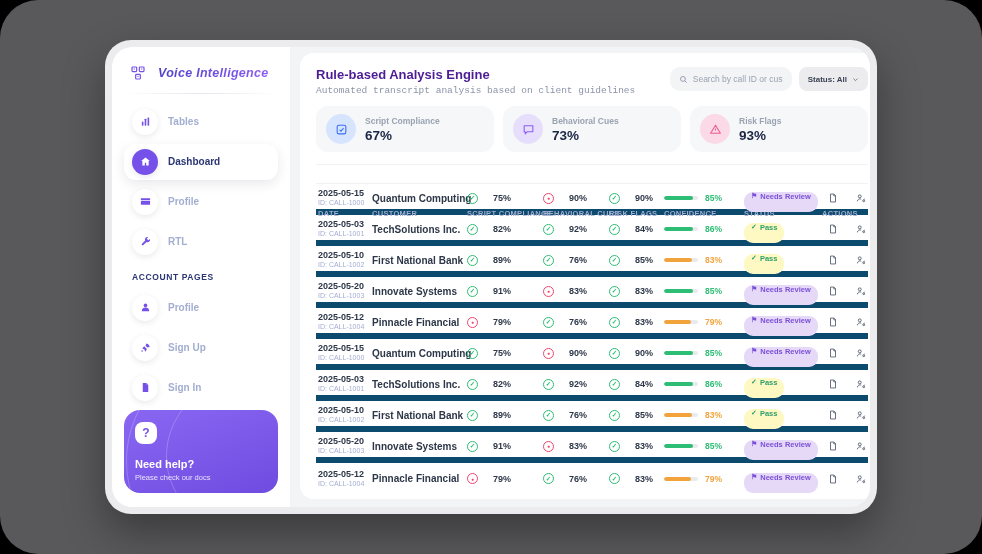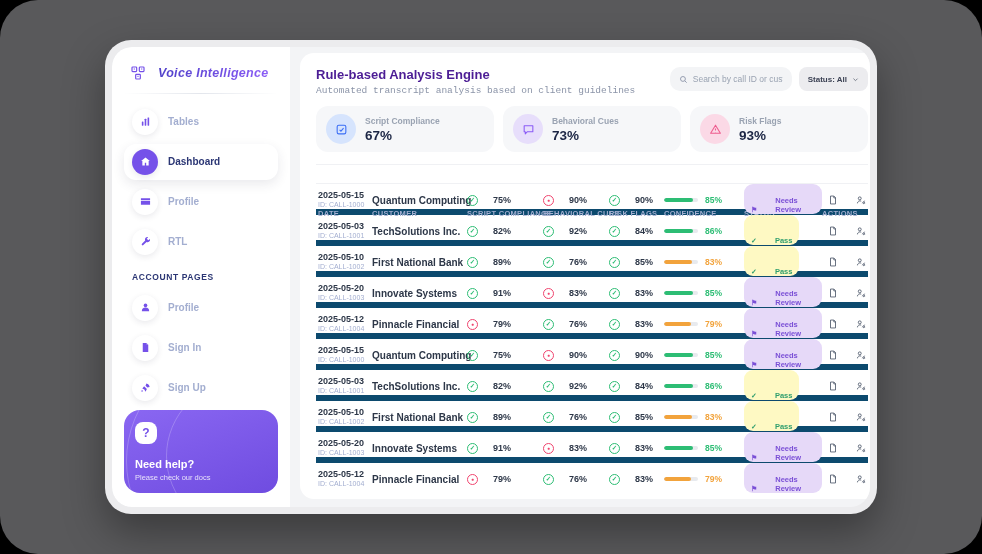--- a/index.html
+++ b/index.html
@@ -90,21 +90,21 @@
     justify-content:center; font-size:6.5px; font-weight:700; flex-shrink:0; }
   .mi.pass { border:1.2px solid #2dbd74; color:#2dbd74; }
   .mi.fail { border:1.2px solid #f0446e; color:#f0446e; font-size:5px; }
   .mv { font-size:9px; font-weight:700; color:#2d3748; }
   .conf { display:flex; align-items:center; gap:7px; }
   .bar-track { width:34px; height:4px; border-radius:2px; background:#e8eaee; overflow:hidden; }
   .bar-fill { height:100%; border-radius:2px; }
   .conf.green .bar-fill { background:#2dbd74; } .conf.green .cv { color:#2dbd74; }
   .conf.orange .bar-fill { background:#f2a33c; } .conf.orange .cv { color:#f2a33c; }
   .cv { font-size:8.5px; font-weight:700; }
-  .badge { display:inline-flex; align-items:flex-end; gap:18px; height:30px; border-radius:9px;
+  .badge { display:inline-flex; align-items:flex-start; gap:3px; height:20px; border-radius:9px;
     padding:0 7px; font-size:7.5px; font-weight:700; cursor:pointer; }
   .badge.review { background:#e6d9f8; color:#7a4fd6; }
   .badge.pass { background:#fef9c3; color:#2f9e6e; }
   .badge .bi { font-size:7px; }
   .actions { display:flex; gap:18px; align-items:center; justify-content:flex-start; padding-left:6px; }
   .act-ic { color:#4a5568; cursor:pointer; display:flex; }
 </style>
 </head>
 <body>
 
@@ -168,33 +168,33 @@
             <svg width="11" height="11" viewBox="0 0 24 24" fill="currentColor">
                 <circle cx="12" cy="7.5" r="4"></circle>
                 <path d="M4 20a8 8 0 0 1 16 0z"></path>
               </svg>
           </span>
           <span class="nav-label">Profile</span>
         </div>
         <div class="nav-item">
           <span class="nav-ic">
             <svg width="11" height="11" viewBox="0 0 24 24" fill="currentColor">
+                <path d="M14 3c4 1 7 4 7 8l-5 1-4-4zM9 9l6 6-3 6-2.5-4.5L5 14zM4 17l3 3-4 1z"></path>
+              </svg>
+          </span>
+          <span class="nav-label">Sign Up</span>
+        </div>
+        <div class="nav-item">
+          <span class="nav-ic">
+            <svg width="11" height="11" viewBox="0 0 24 24" fill="currentColor">
                 <path d="M6 2h8l4 4v16H6z"></path>
                 <path d="M14 2v4h4" fill="#fff" opacity=".4"></path>
               </svg>
           </span>
           <span class="nav-label">Sign In</span>
-        </div>
-        <div class="nav-item">
-          <span class="nav-ic">
-            <svg width="11" height="11" viewBox="0 0 24 24" fill="currentColor">
-                <path d="M14 3c4 1 7 4 7 8l-5 1-4-4zM9 9l6 6-3 6-2.5-4.5L5 14zM4 17l3 3-4 1z"></path>
-              </svg>
-          </span>
-          <span class="nav-label">Sign Up</span>
         </div>
 
         <div class="help-card">
           <div class="help-q">?</div>
           <div class="help-title">Need help?</div>
           <div class="help-sub">Please check our docs</div>
           <button class="help-btn">DOCUMENTATION</button>
         </div>
       </aside>
 

